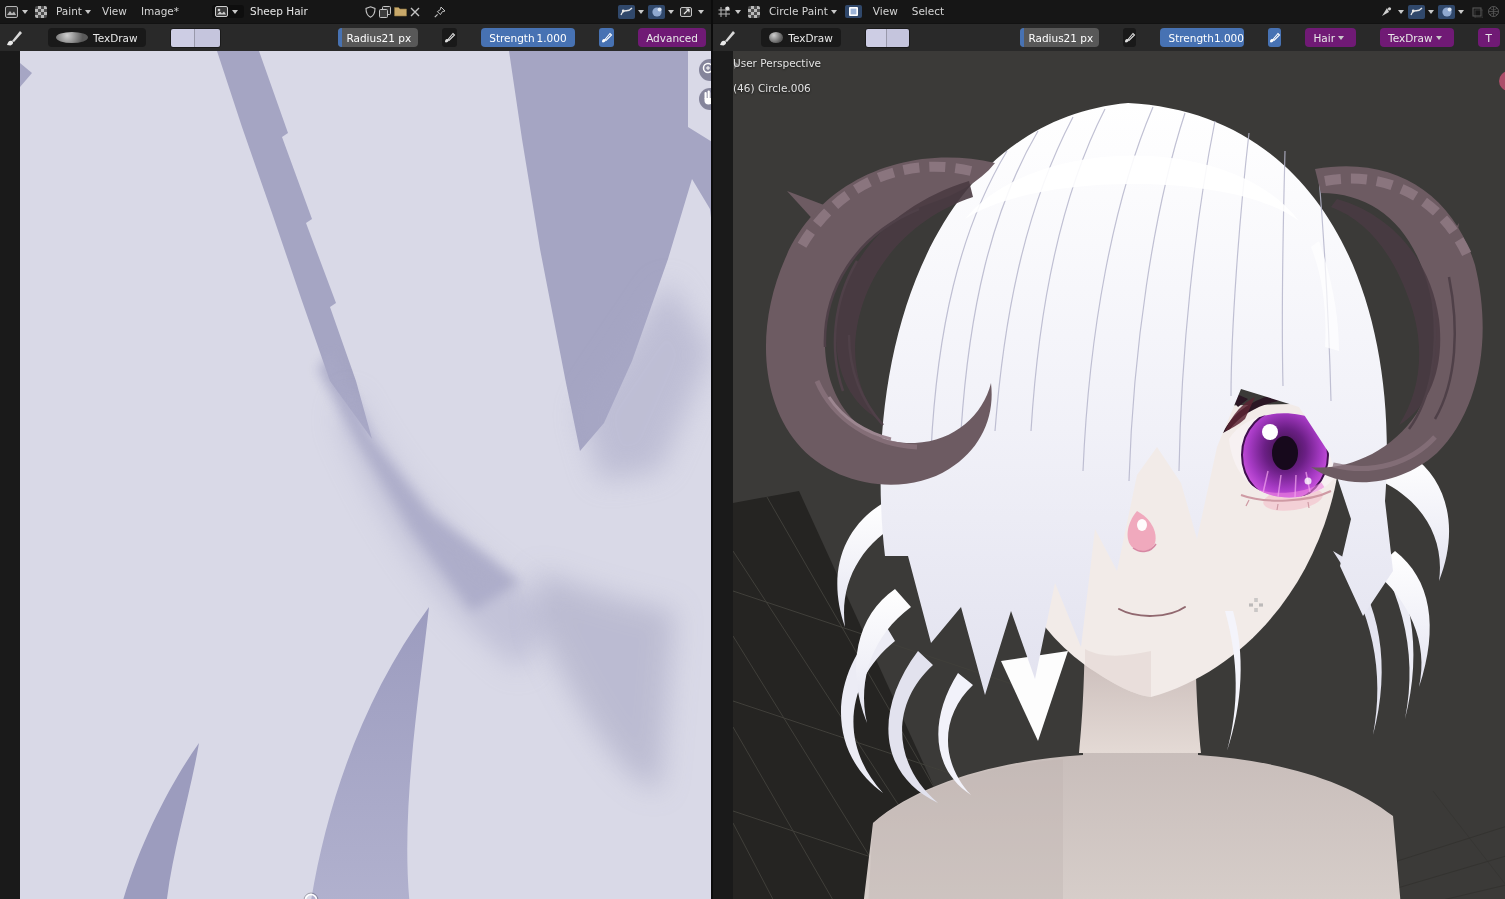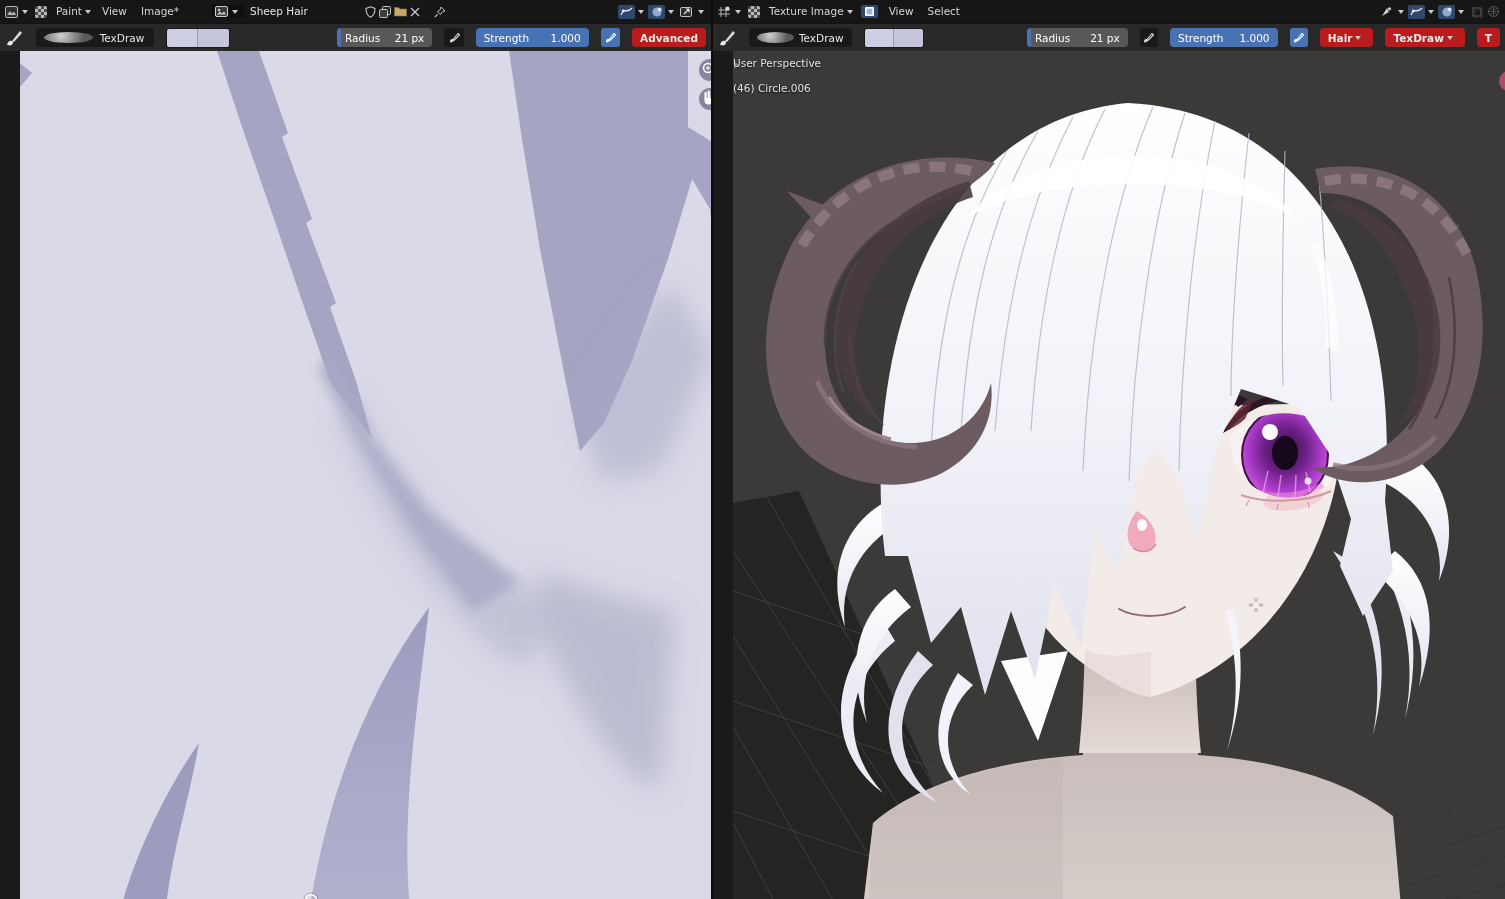--- a/index.html
+++ b/index.html
@@ -6,40 +6,40 @@
   html,body { width:1505px; height:899px; overflow:hidden; background:#0c0c0c;
               font-family:"DejaVu Sans", sans-serif; }
   .area { position:absolute; top:0; height:899px; overflow:hidden; background:#1a1a1a; }
   #area-left  { left:0;    width:711px; }
   #area-right { left:713px; width:792px; }
 
   
   .menubar { height:23px; background:#161616; display:flex; align-items:center;
              font-size:10.5px; color:#d4d4d4; padding:0 3px; white-space:nowrap; }
   .toolbar { height:28px; background:#292929; display:flex; align-items:center;
-             font-size:10.5px; color:#e8e8e8; padding:0 5px; gap:12px; white-space:nowrap;
+             font-size:10.5px; color:#e8e8e8; padding:0 5px; gap:24px; white-space:nowrap;
              border-top:1px solid #121212; }
   .menu-item { padding:0 7px; line-height:15px; color:#d4d4d4; }
   .spacer { flex:1; }
   .chev { width:0; height:0; border-left:3px solid transparent; border-right:3px solid transparent;
           border-top:4px solid #c9c9c9; margin:0 4px 0 3px; display:inline-block; }
   .iconbtn { height:14px; display:flex; align-items:center; padding:0 1px; border-radius:2px; }
   .iconbtn.on { background:rgba(71,114,179,.55); }
   .iconbtn.dim { opacity:.35; }
   .icon { width:15px; height:13px; display:flex; align-items:center; justify-content:center; }
   .checker { width:12px; height:12px; margin:0 2px;
              background:
                linear-gradient(45deg,#b9b9b9 25%,transparent 25%,transparent 75%,#b9b9b9 75%),
                linear-gradient(45deg,#b9b9b9 25%,#4d4d4d 25%,#4d4d4d 75%,#b9b9b9 75%);
              background-size:6px 6px; background-position:0 0,3px 3px; border-radius:2px; }
 
   
   .btn { height:19px; border-radius:4px; background:#191919; display:flex; align-items:center;
          color:#e8e8e8; padding:0 8px; }
-  .btn.panelhdr { background:#b91c1c;font-weight:bold; }
+  .btn.panelhdr { background:#701a75; }
   .texdraw { width:132px; gap:5px; justify-content:flex-start; }
   .minisphere { width:11px; height:11px; border-radius:50%;
                 background:radial-gradient(circle at 35% 30%, #cfcfcf, #5a5a5a 70%); flex:0 0 auto; }
   .texdraw span { flex:1; text-align:center; }
   .swatches { display:flex; border-radius:3px; overflow:hidden; border:1px solid rgba(0,0,0,.35); }
   .swatch { width:35px; height:18px; }
   .select { width:92px; justify-content:space-between;margin-top:47px; }
   .slider { height:19px; border-radius:4px; position:relative; display:flex; align-items:center;
             justify-content:space-between; padding:0 8px; color:#fff; overflow:hidden; }
   .slider .sliver { position:absolute; left:0; top:0; bottom:0; width:4px; background:#4772b3; }
@@ -250,21 +250,21 @@
     <span class="iconbtn">
       <span class="icon">
         <svg width="13" height="12" viewBox="0 0 13 12">
             <path d="M3,1 L3,11 M8,1 L8,11 M0.5,4 L12,4 M0.5,8 L12,8" stroke="#b5b5b5" stroke-width="1"></path>
             <circle cx="9.5" cy="2.5" r="2" fill="#d9d9d9"></circle>
           </svg>
       </span>
         <span class="chev"></span>
     </span>
     <span class="checker"></span>
-    <span class="menu-item"><span>Texture Image</span></span>
+    <span class="menu-item"><span>Circle Paint</span></span>
     <span class="chev" style="margin-left:-4px;"></span>
     <span class="iconbtn on" style="height:13px;margin:0 4px;">
       <span class="icon">
         <svg width="11" height="11" viewBox="0 0 11 11">
             <rect x="1" y="1" width="9" height="9" rx="1" fill="#fff"></rect>
             <rect x="2.6" y="2.6" width="5.8" height="5.8" fill="#9db4d8"></rect>
           </svg>
       </span>
     </span>
     <span class="menu-item">View</span>

